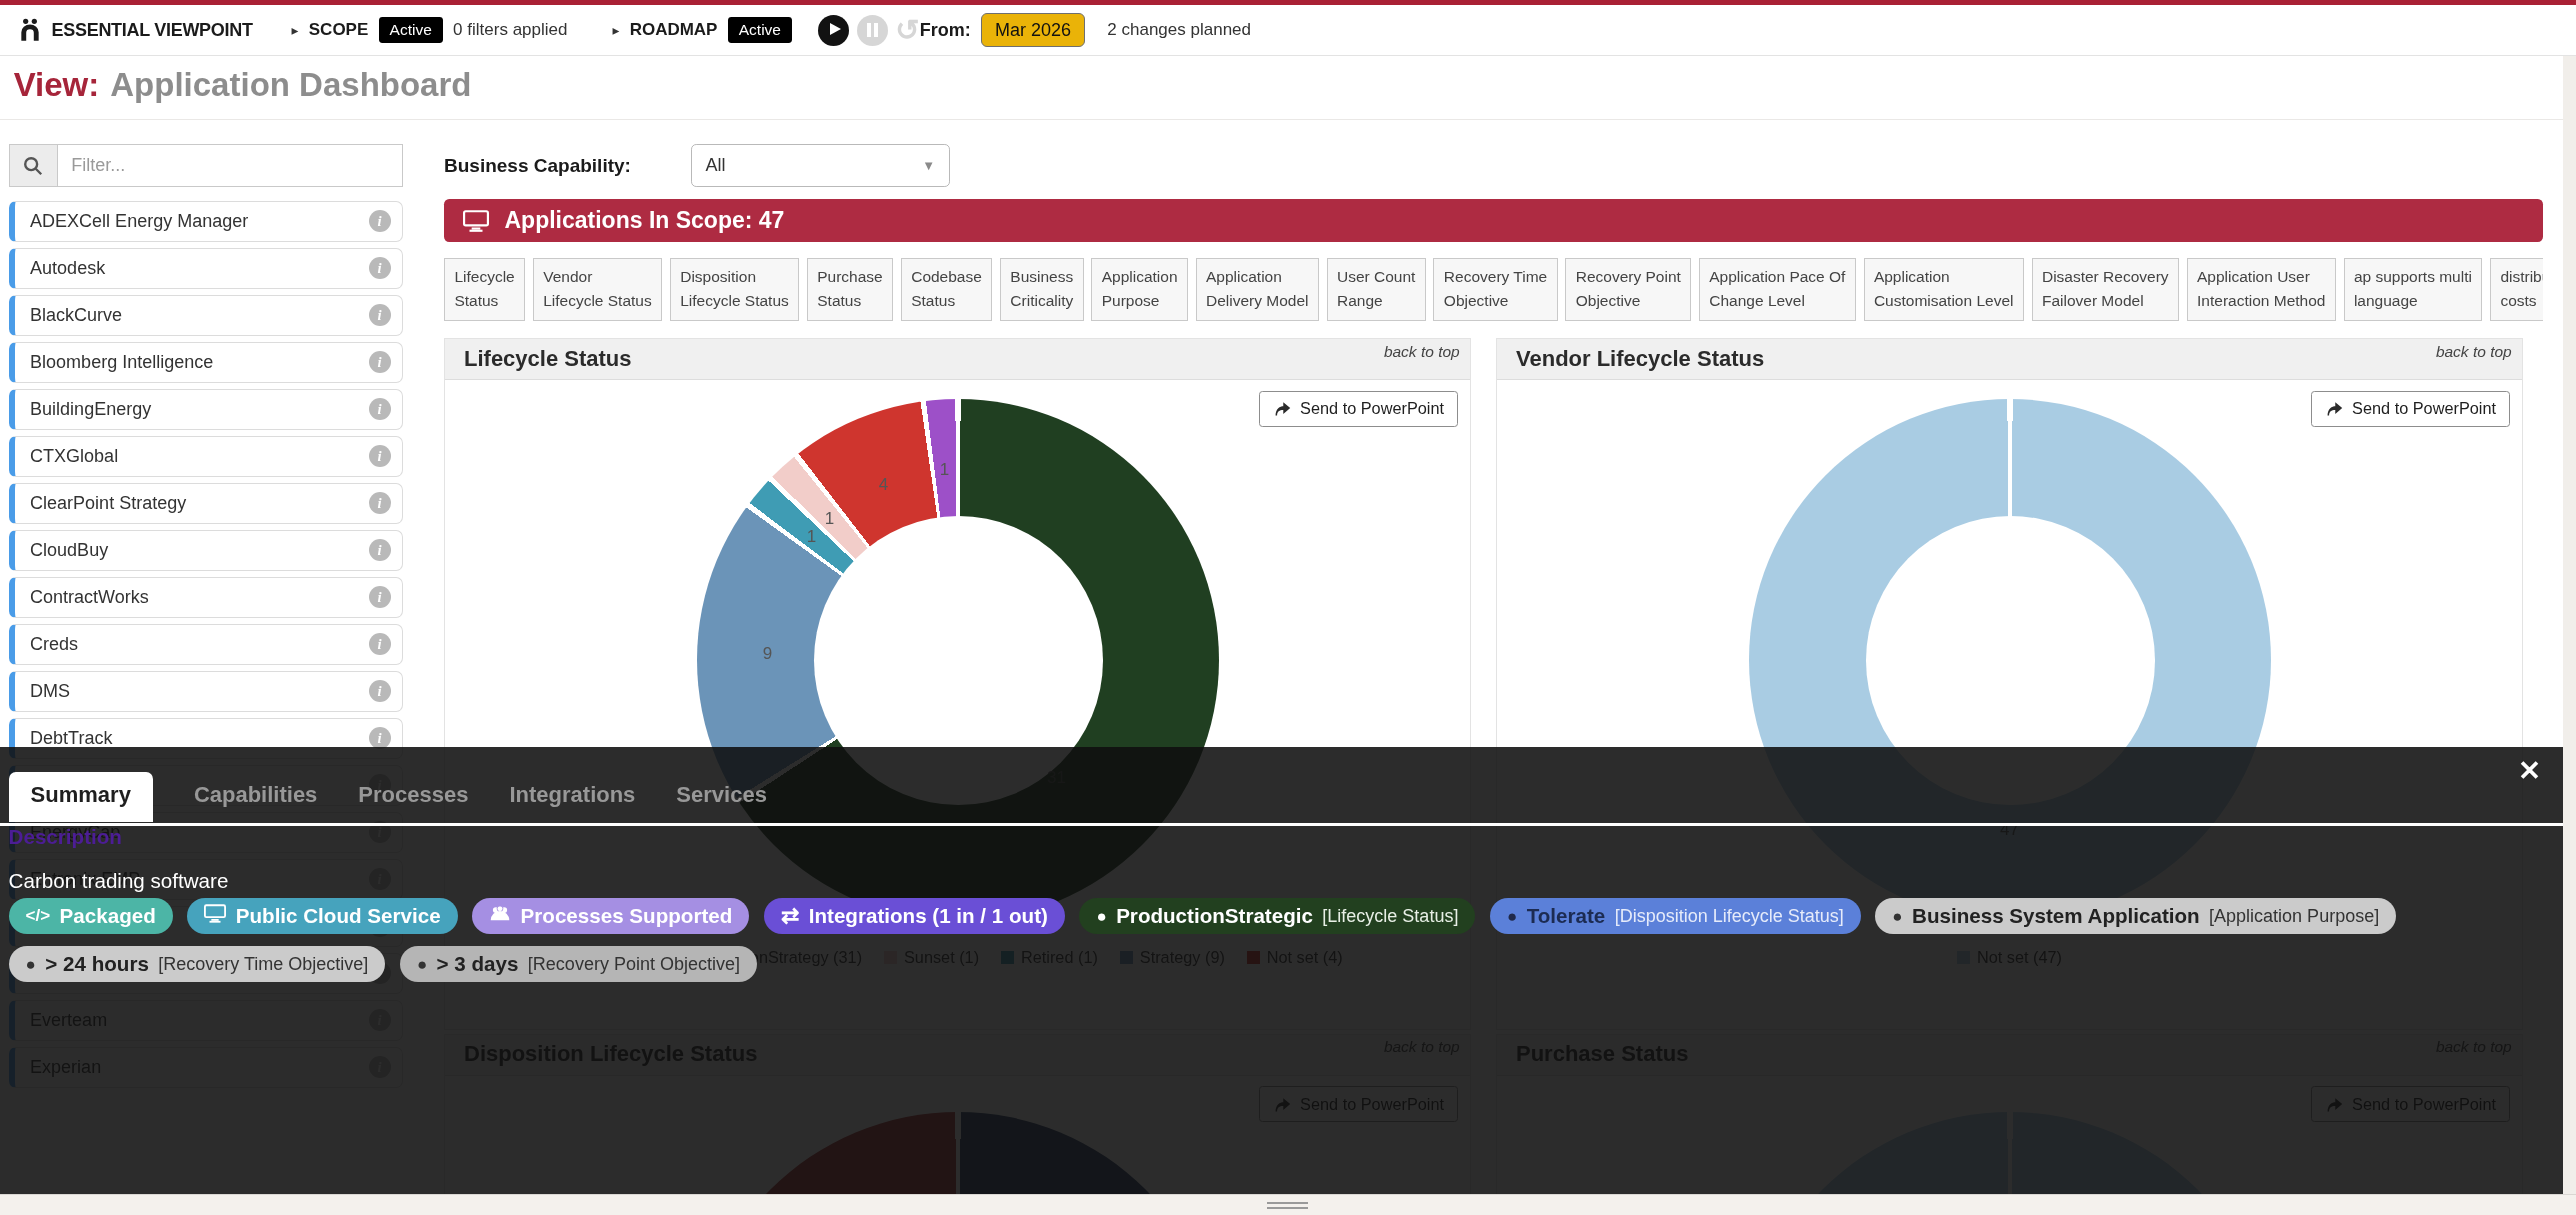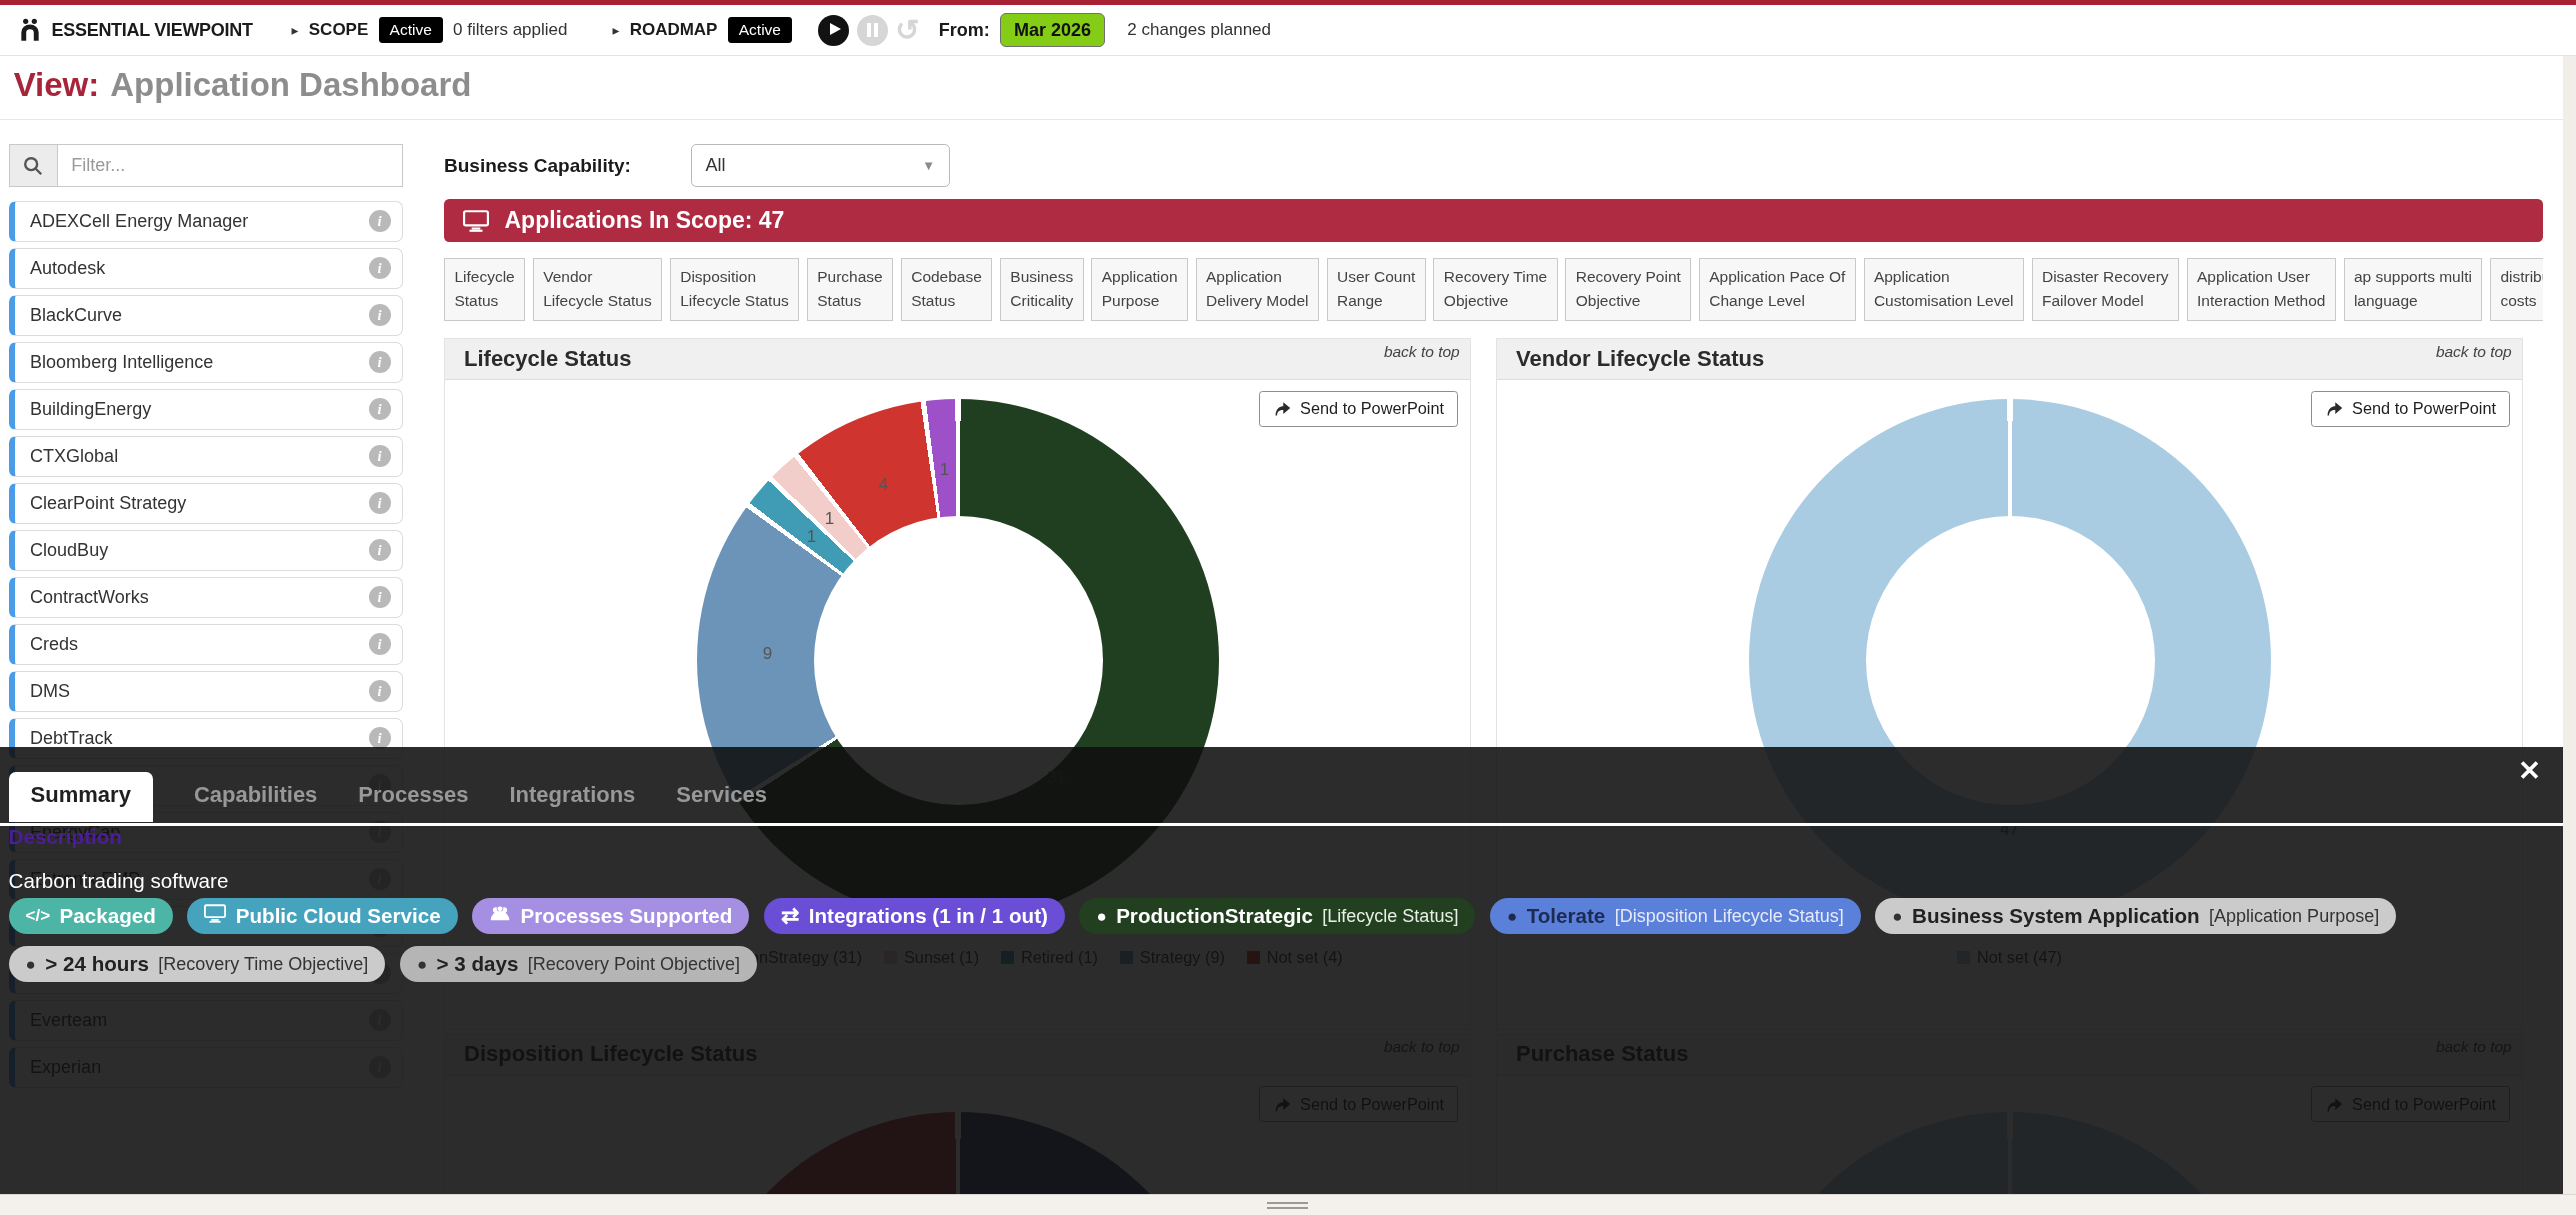--- a/index.html
+++ b/index.html
@@ -18,21 +18,21 @@
   .badge-active { background:#000000; color:#fff; font-size:15.5px; padding:4.3px 11px; border-radius:3.4px; }
   .plain-text { font-size:17px; color:#333; }
   .icon-play { width:31px; height:31px; border-radius:50%; background:#121212; position:relative; }
   .icon-play::after { content:""; position:absolute; left:12px; top:8.6px; border-left:11px solid #fff;
                       border-top:6.9px solid transparent; border-bottom:6.9px solid transparent; }
   .icon-pause { width:31px; height:31px; border-radius:50%; background:#d6d6d6; position:relative; }
   .icon-pause::before, .icon-pause::after { content:""; position:absolute; top:8.6px; width:4.3px; height:13.7px; background:#fff; }
   .icon-pause::before { left:10.3px; } .icon-pause::after { left:17px; }
   .icon-history { font-size:29px; color:#d6d6d6; font-weight:bold; line-height:31px; }
   .from-label { font-size:18px; font-weight:800; color:#1b1b1b; }
-  .from-box { border:1.7px solid #6f6f6f; border-radius:6px; padding:5.2px 13px; font-size:18px; font-weight:700; color:#111; background:#84cc16; }
+  .from-box { border:1.7px solid #6f6f6f; border-radius:6px; padding:5.2px 13px; font-size:18px; font-weight:400; color:#111; background:#eab308; }
 
   
   .title-row { position:absolute; top:50px; left:0; right:0; height:70px; border-bottom:0.9px solid #eae8e6;
                display:flex; align-items:center; padding-left:13.7px; background:#fff; }
   .view-label { color:#a6253a; font-weight:bold; font-size:33px; margin-right:11px; }
   .view-title { color:#8d8d8d; font-weight:bold; font-size:33px; }
 
   
   .sidebar { position:absolute; left:8.6px; top:144px; width:394px; z-index:1; }
   .search { display:flex; height:43px; border:0.9px solid #c9c9c9; border-radius:0; overflow:hidden; background:#fff; }
@@ -129,21 +129,21 @@
   <div class="nav-group" style="margin-left:45px">
     <span class="tri">▸</span>
     <span class="nav-label">ROADMAP</span>
     <span class="badge-active">Active</span>
   </div>
   <div class="nav-group" style="margin-left:26px; gap:7.7px">
     <span class="icon-play"></span>
     <span class="icon-pause"></span>
     <span class="icon-history">↺</span>
   </div>
-  <div class="nav-group" style="margin-left:19px">
+  <div class="nav-group" style="">
     <span class="from-label">From:</span>
     <span class="from-box">Mar 2026</span>
     <span class="plain-text" style="margin-left:12px">2 changes planned</span>
   </div>
 </div>
 
 <div class="title-row">
   <span class="view-label">View:</span>
   <span class="view-title">Application Dashboard</span>
 </div>

